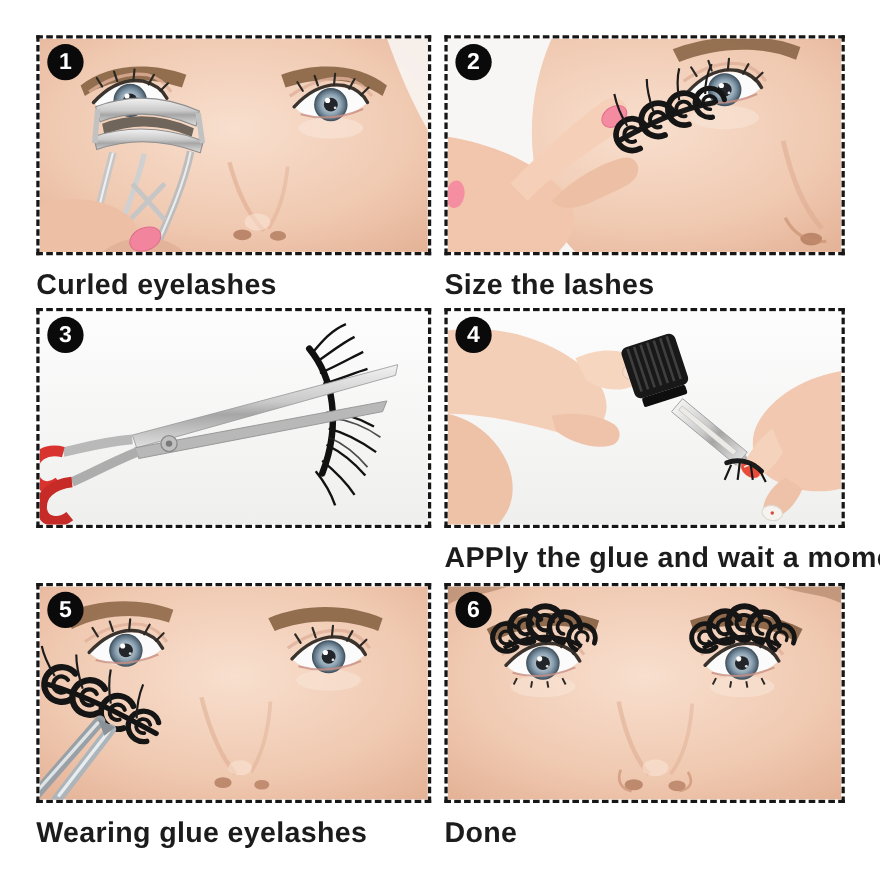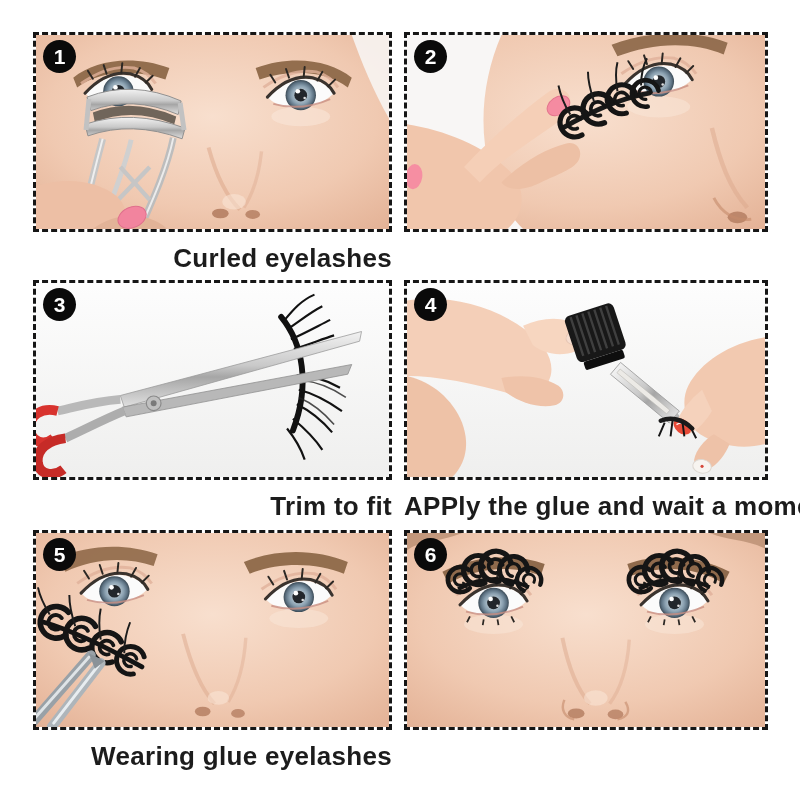--- a/index.html
+++ b/index.html
@@ -17,21 +17,21 @@
     position:relative;width:100%;height:200px;border:3px dashed #161616;
     box-sizing:border-box;overflow:hidden;background:#fff;
   }
   .panel svg{display:block;width:100%;height:100%;}
   .badge{
     position:absolute;top:5px;left:7px;width:33px;height:33px;border-radius:50%;
     background:#0a0a0a;color:#ffffff;font-weight:bold;font-size:21px;
     line-height:33px;text-align:center;
   }
   .caption{
-    margin-top:11px;text-align:right;color:#1c1c1c;font-size:26px;font-weight:bold;
+    margin-top:11px;text-align:left;color:#1c1c1c;font-size:26px;font-weight:bold;
     letter-spacing:.3px;white-space:nowrap;
   }
   .caption.overflowing{text-align:left;}
   .hiddefs{position:absolute;width:0;height:0;overflow:hidden;}
 </style>
 </head>
 <body>
 
 <div class="page">
 
@@ -145,20 +145,21 @@
           <path d="M158,96 C186,80 214,66 246,60" fill="none" stroke="#191919" stroke-width="5" stroke-linecap="round"></path>
           <use href="#g-curl" transform="translate(170,90) rotate(-18) scale(1.15)"></use>
           <use href="#g-curl" transform="translate(194,76) rotate(-12) scale(1.2)"></use>
           <use href="#g-curl" transform="translate(218,66) rotate(-6) scale(1.15)"></use>
           <use href="#g-curl" transform="translate(242,60) rotate(2) scale(1.05)"></use>
           <path d="M166,82 C160,72 156,62 154,52 M190,68 C186,56 184,46 184,38 M214,58 C212,46 212,36 214,28 M238,52 C238,42 240,32 244,24" fill="none" stroke="#1c1c1c" stroke-width="2"></path>
         </g>
       </svg>
       <div class="badge"><span>2</span></div>
     </div>
+    <div class="caption">Size the lashes</div>
   </div>
 
   <div class="step c1 r2">
     <div class="panel">
       <svg viewBox="0 0 360 200" preserveAspectRatio="none">
         <rect x="0" y="0" width="360" height="200" fill="url(#g-bgwhite)"></rect>
         <g>
           <path d="M250,35 C272,62 280,105 262,152" fill="none" stroke="#111111" stroke-width="6" stroke-linecap="round"></path>
           <path d="M252,40 C262,28 270,18 284,12 M256,48 C268,40 280,30 292,24 M260,58 C274,52 288,44 300,38 M263,68 C277,64 291,58 304,54" fill="none" stroke="#121212" stroke-width="2.2"></path>
           <path d="M266,95 C282,95 296,100 310,108 M268,110 C284,114 298,122 312,132 M266,125 C280,132 292,142 302,154 M262,140 C274,150 284,160 292,172 M256,150 C264,160 270,170 274,182" fill="none" stroke="#121212" stroke-width="2.2"></path>
@@ -170,21 +171,20 @@
           <path d="M86,120 C60,122 40,128 22,132" fill="none" stroke="#b9b9b9" stroke-width="9"></path>
           <path d="M90,132 C66,142 48,152 30,160" fill="none" stroke="#adadad" stroke-width="9"></path>
           <circle cx="120" cy="124" r="7.5" fill="#c0c0c0" stroke="#8a8a8a" stroke-width="1.2"></circle>
           <circle cx="120" cy="124" r="3" fill="#7a7a7a"></circle>
           <path d="M22,132 C6,128 -8,136 -6,152 C-4,164 8,168 18,160" fill="none" stroke="#d8332e" stroke-width="10"></path>
           <path d="M30,160 C12,162 0,172 2,186 C4,198 18,200 28,192" fill="none" stroke="#c62b27" stroke-width="10"></path>
         </g>
       </svg>
       <div class="badge"><span>3</span></div>
     </div>
-    <div class="caption">Trim to fit</div>
   </div>
 
   <div class="step c2 r2">
     <div class="panel">
       <svg viewBox="0 0 364 200" preserveAspectRatio="none">
         <rect x="0" y="0" width="364" height="200" fill="url(#g-bgwhite)"></rect>
         <g>
           <path d="M0,18 C40,12 85,22 120,48 C140,62 150,80 146,96 C142,112 124,120 104,114 C70,104 30,96 0,96 Z" fill="#f4cfb8"></path>
           <path d="M118,44 C140,34 162,34 176,46 C184,54 182,66 172,70 C158,76 140,74 128,64 Z" fill="#f7d6c0"></path>
           <ellipse transform="translate(172,56) rotate(-12)" rx="10.5" ry="7.5" fill="#f6ddcf" stroke="#e7c6b4" stroke-width="1"></ellipse>
@@ -296,15 +296,16 @@
           <path d="M158,108 C164,138 172,160 186,176" fill="none" stroke="#dca78b" stroke-width="4" opacity="0.5"></path>
           <path d="M226,110 C224,140 218,160 206,176" fill="none" stroke="#dca78b" stroke-width="3.5" opacity="0.4"></path>
           <ellipse cx="172" cy="186" rx="8.5" ry="5.2" fill="#b27a5e" opacity="0.8"></ellipse>
           <ellipse cx="212" cy="187" rx="8" ry="5" fill="#b27a5e" opacity="0.75"></ellipse>
           <path d="M160,172 C156,182 160,190 170,192 M222,174 C228,184 224,190 214,192" fill="none" stroke="#c48a6b" stroke-width="2.5" opacity="0.6"></path>
           <ellipse cx="192" cy="170" rx="12" ry="8" fill="#fbe9dc" opacity="0.5"></ellipse>
         </g>
       </svg>
       <div class="badge"><span>6</span></div>
     </div>
+    <div class="caption">Done</div>
   </div>
 
 </div>
 
 </body></html>

